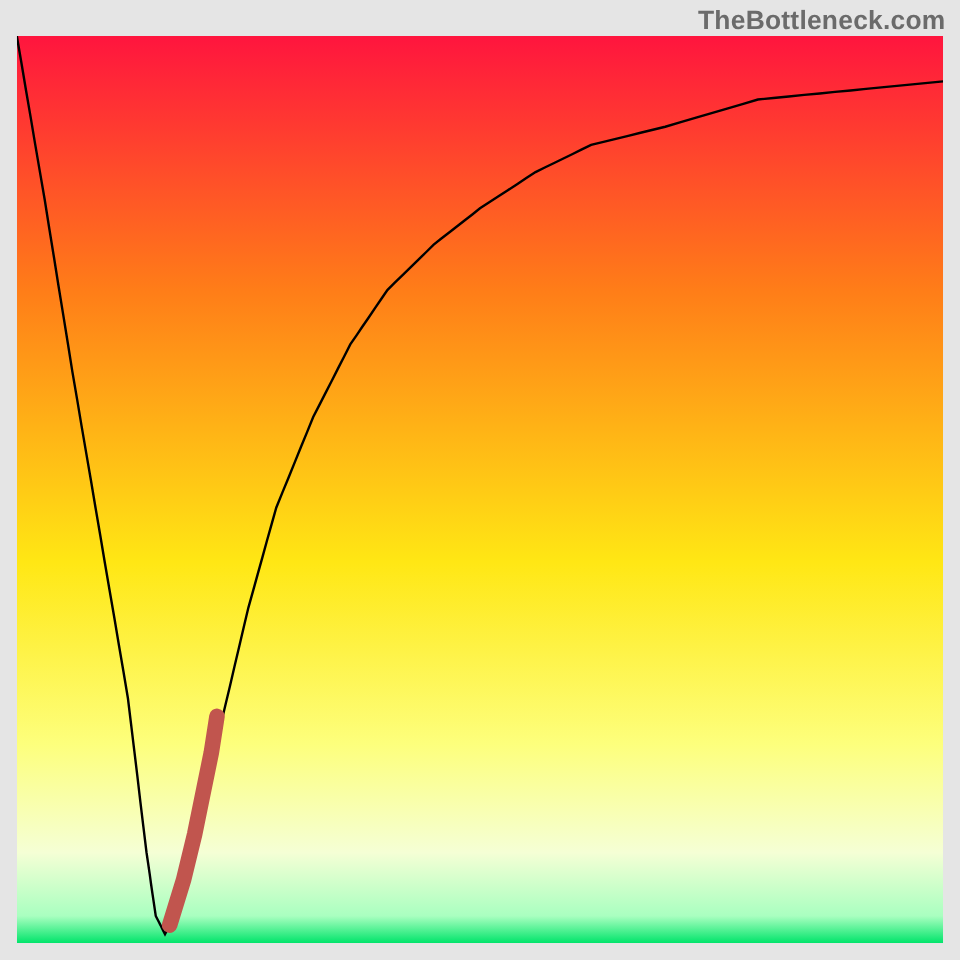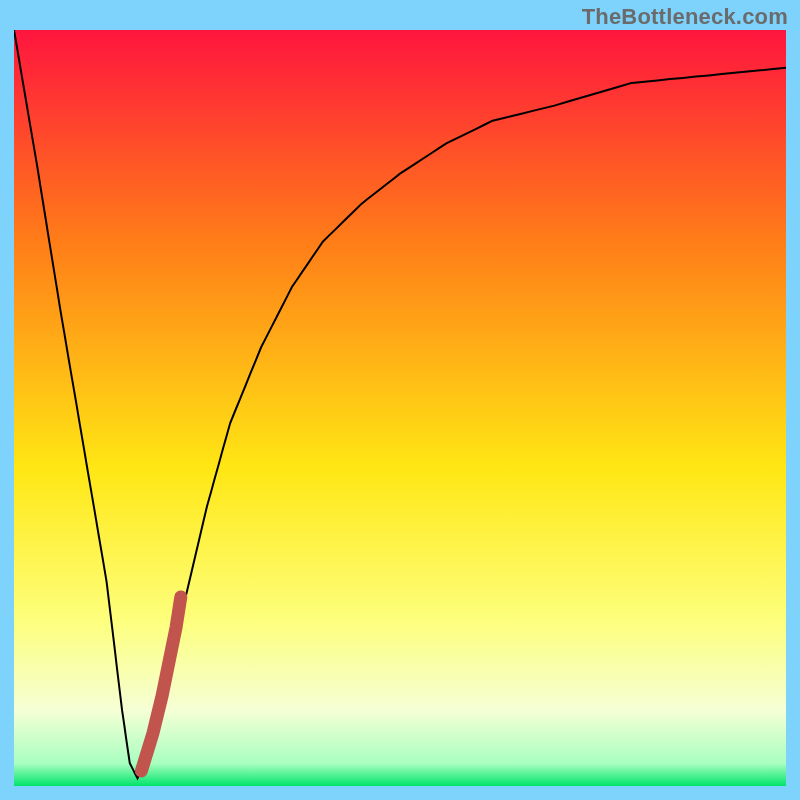--- a/index.html
+++ b/index.html
@@ -9,21 +9,21 @@
     height: 800px;
     background: #000;
     overflow: hidden;
   }
   .frame {
     position: absolute;
     left: 0;
     top: 0;
     width: 800px;
     height: 800px;
-    background: #7dd3fc;
+    background: #e5e5e5;
   }
   .plot-area {
     position: absolute;
     left: 14px;
     top: 30px;
     width: 772px;
     height: 756px;
     overflow: hidden;
   }
   .watermark {

